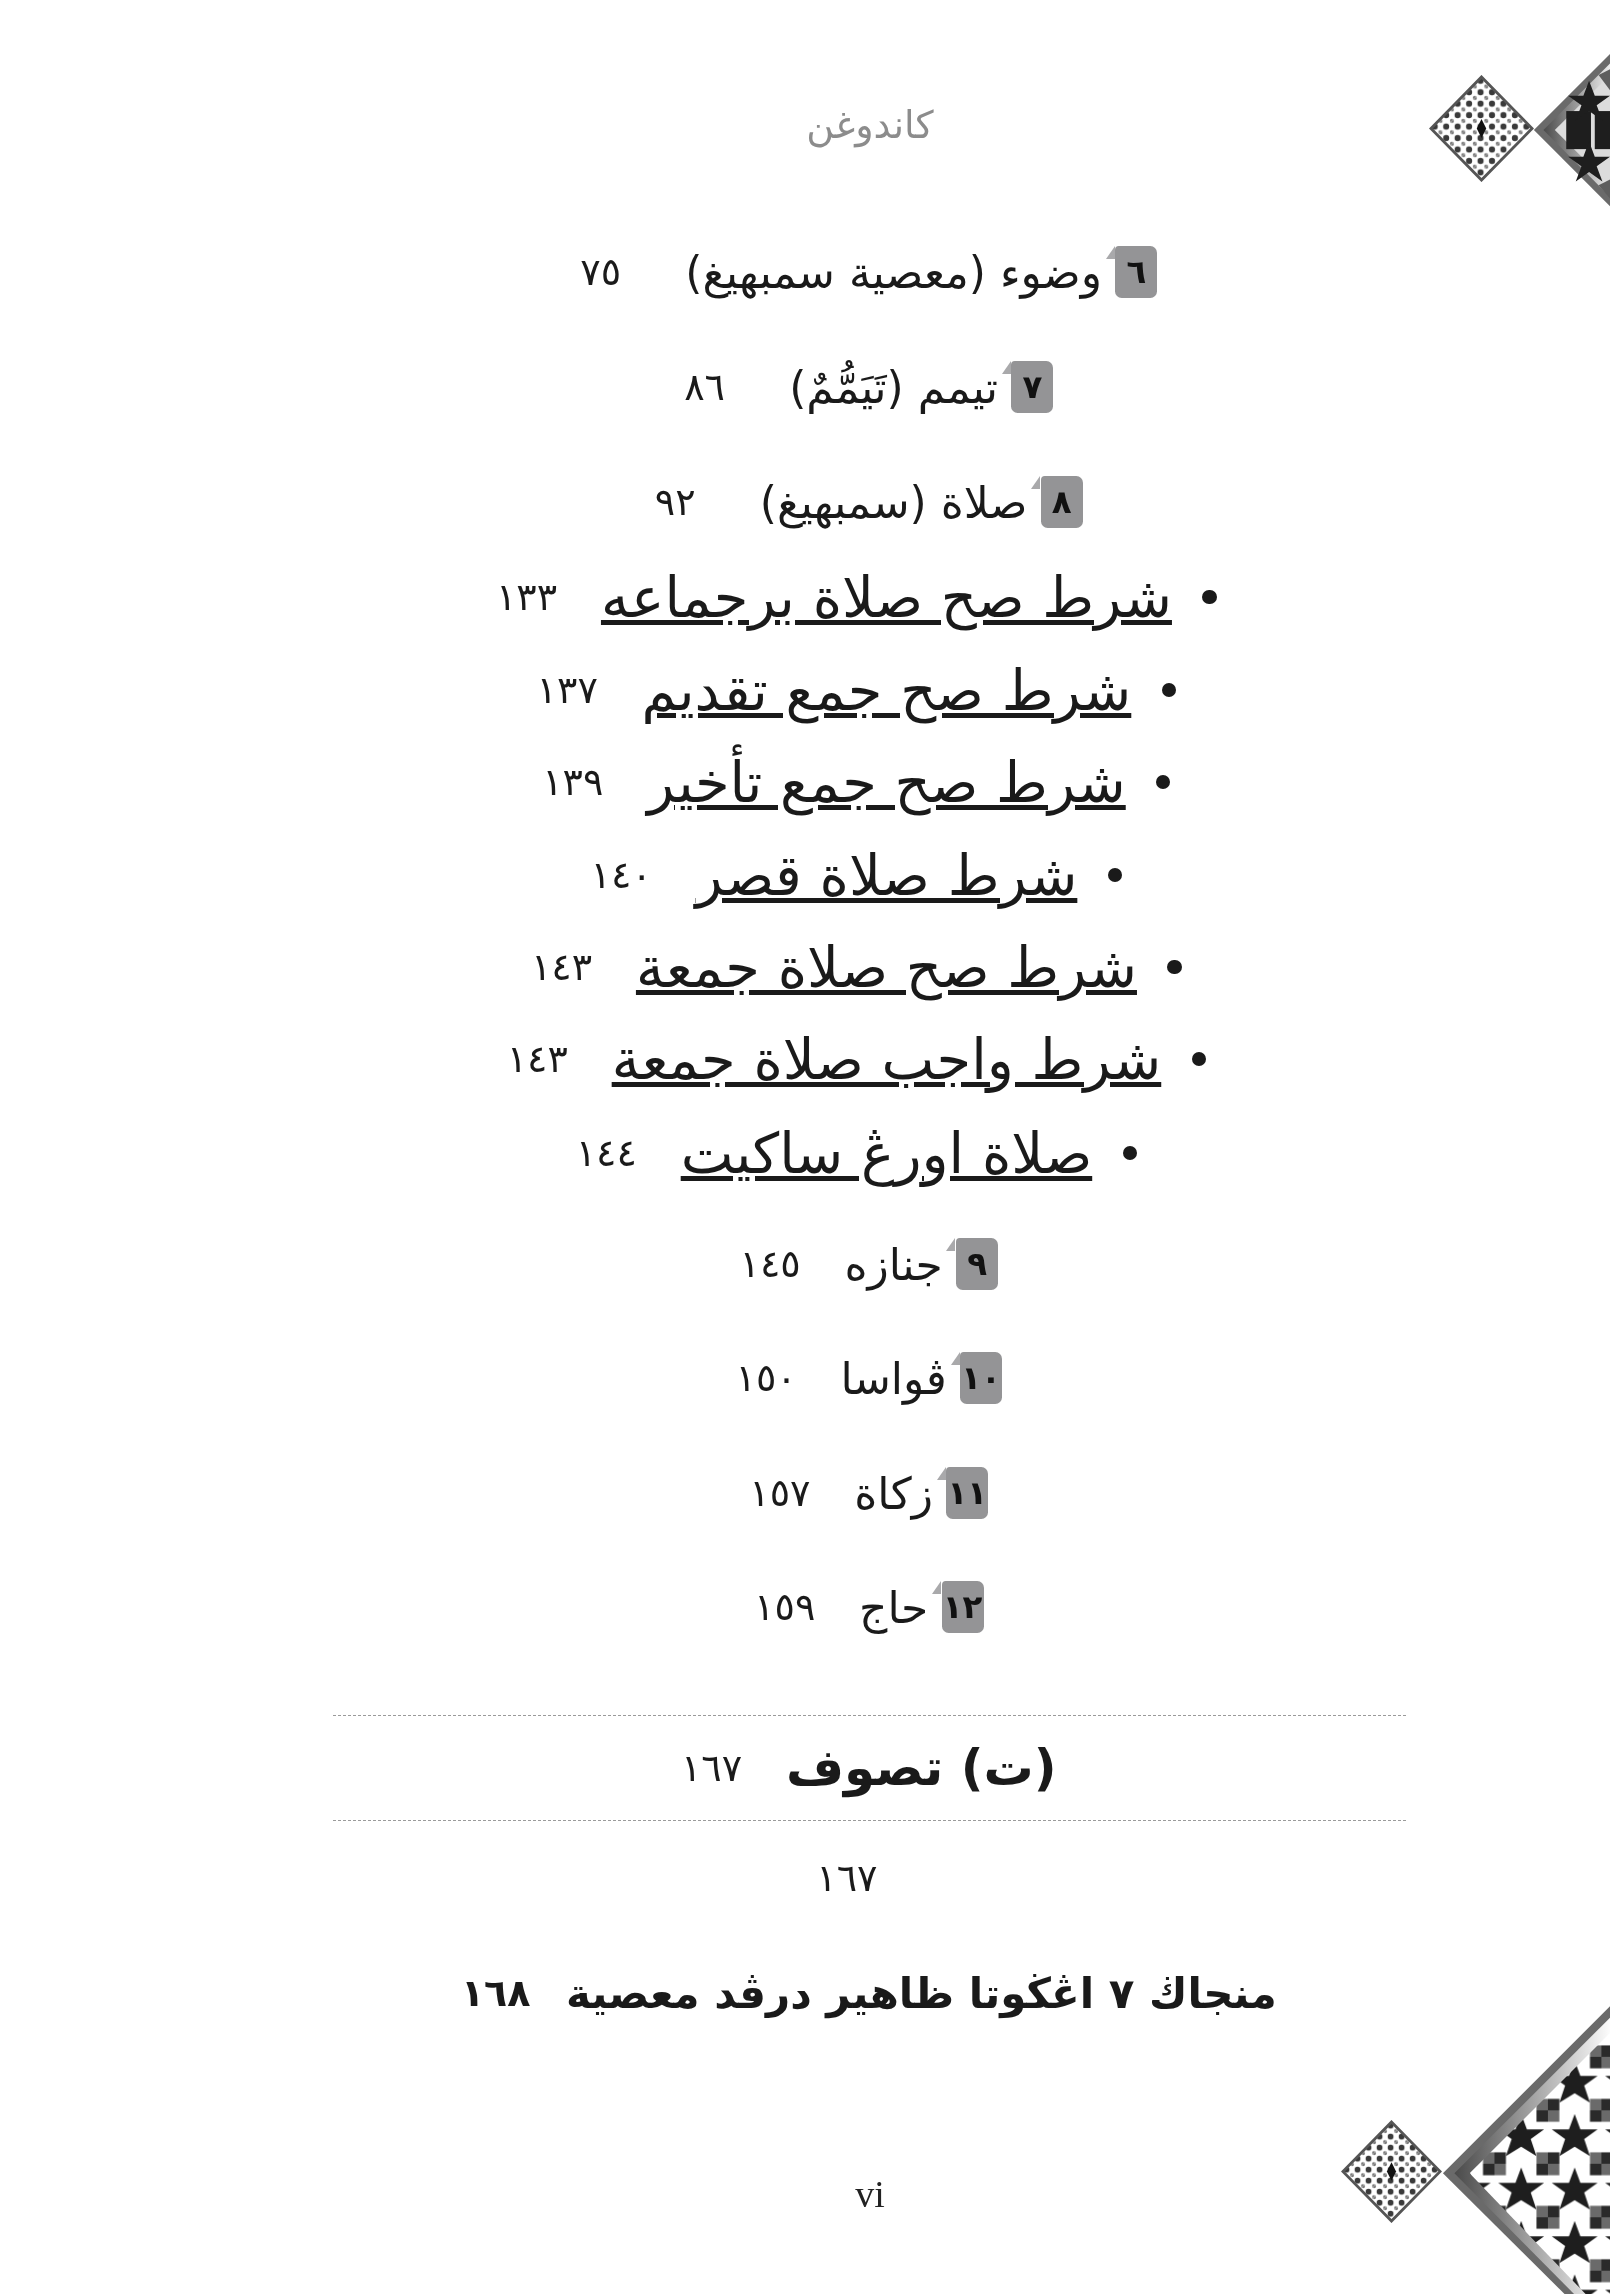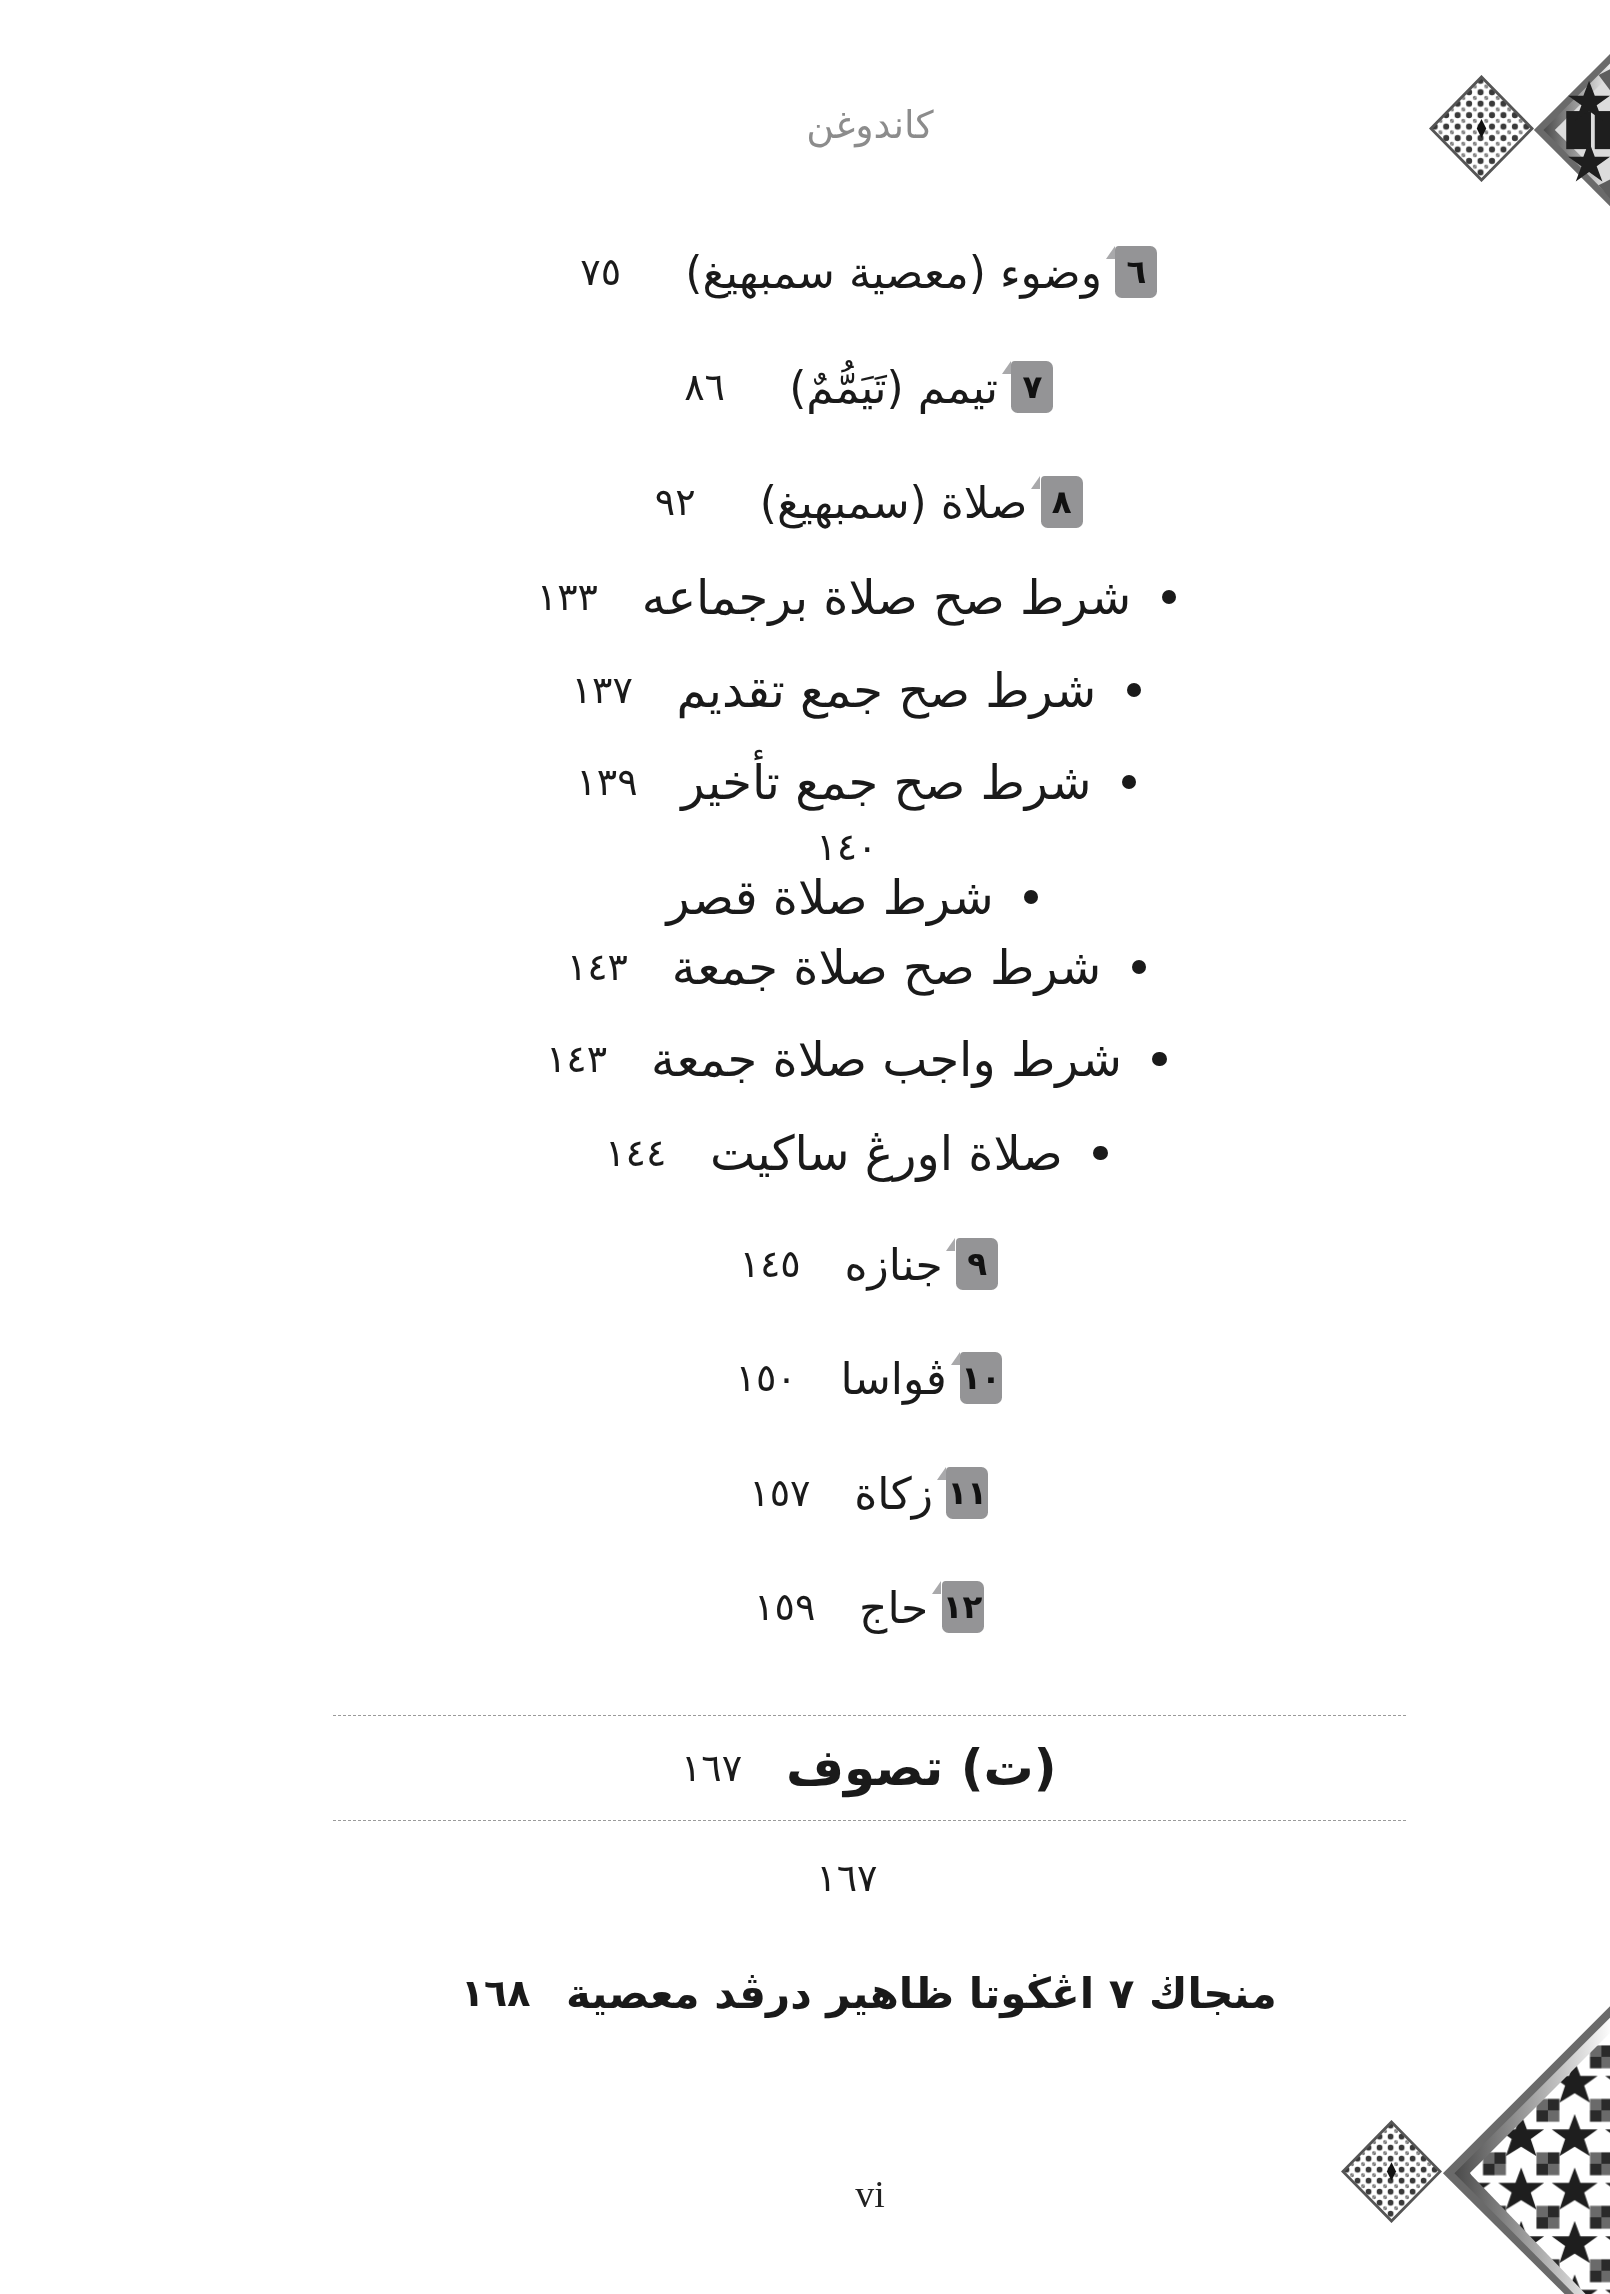--- a/index.html
+++ b/index.html
@@ -37,21 +37,21 @@
   }
   .badge::before {
     content: ""; position: absolute; left: -9.6px; top: 0;
     width: 0; height: 0; border-right: 9.6px solid #a9a9ab;
     border-top: 13.4px solid transparent;
   }
   .bullet-dot {
     width: 14.3px; height: 14.3px; border-radius: 50%; background: #1a1a1a;
     margin-left: 17px; margin-right: 25px;
   }
-  .bullet-row .title { font-size: 48px; }
+  .bullet-row .title { font-size: 56px; text-decoration: underline; }
   .section-head .title { font-size: 50px; font-weight: bold; }
   .plain-row .title { font-size: 42px; }
   .dotted {
     position: absolute; left: 333px; width: 1073px; height: 0;
     border-top: 1.9px dashed #9a9a9a;
   }
   .folio {
     position: absolute; top: 2172px; left: 0; width: 1740px; text-align: center;
     font-size: 38px; font-family: "Liberation Serif", serif; color: #222;
   }
@@ -130,21 +130,21 @@
       <span class="title">شرط صح جمع تقديم</span>
     </span>
 </div>
 <div class="row bullet-row" style="top:744px;">
   <span class="page-num">١٣٩</span>
   <span class="title-wrap">
       <span class="bullet-dot"></span>
       <span class="title">شرط صح جمع تأخير</span>
     </span>
 </div>
-<div class="row bullet-row" style="top:837px;flex-direction:column;">
+<div class="row bullet-row" style="top:837px;">
   <span class="page-num">١٤٠</span>
   <span class="title-wrap">
       <span class="bullet-dot"></span>
       <span class="title">شرط صلاة قصر</span>
     </span>
 </div>
 <div class="row bullet-row" style="top:929px;">
   <span class="page-num">١٤٣</span>
   <span class="title-wrap">
       <span class="bullet-dot"></span>

